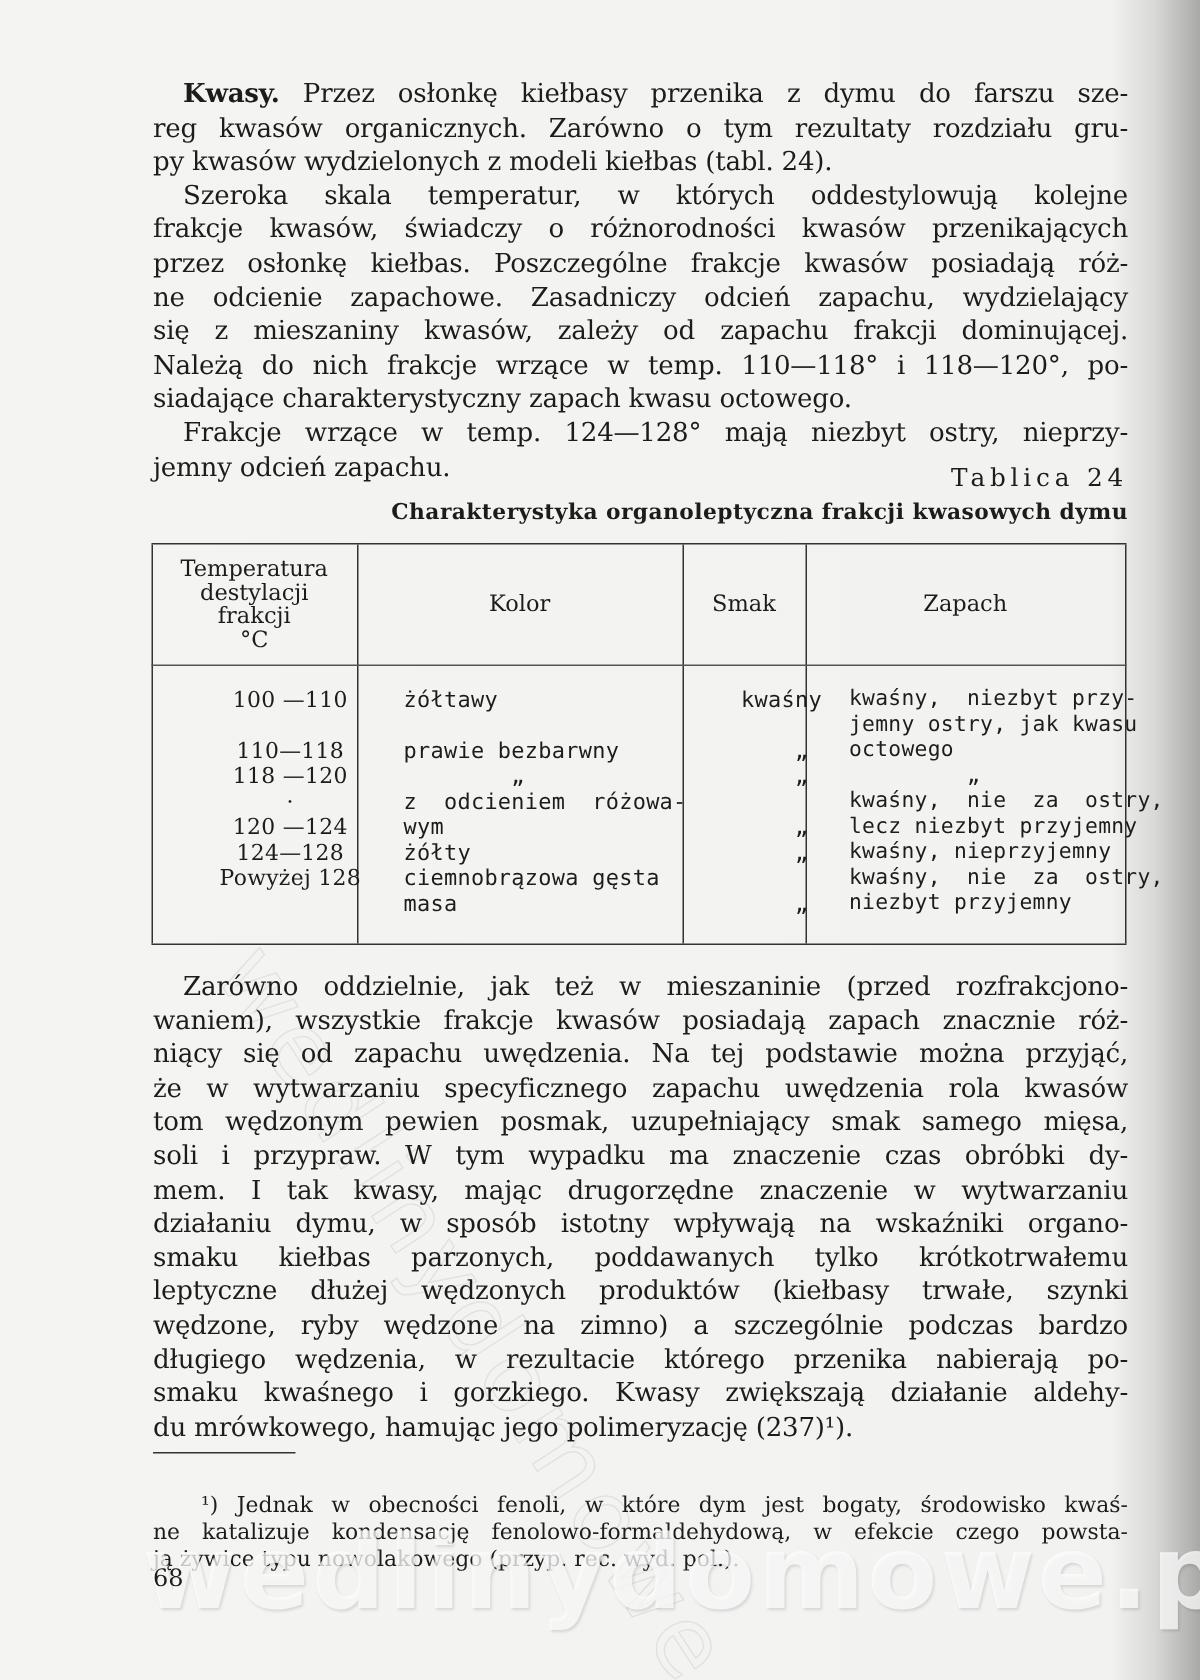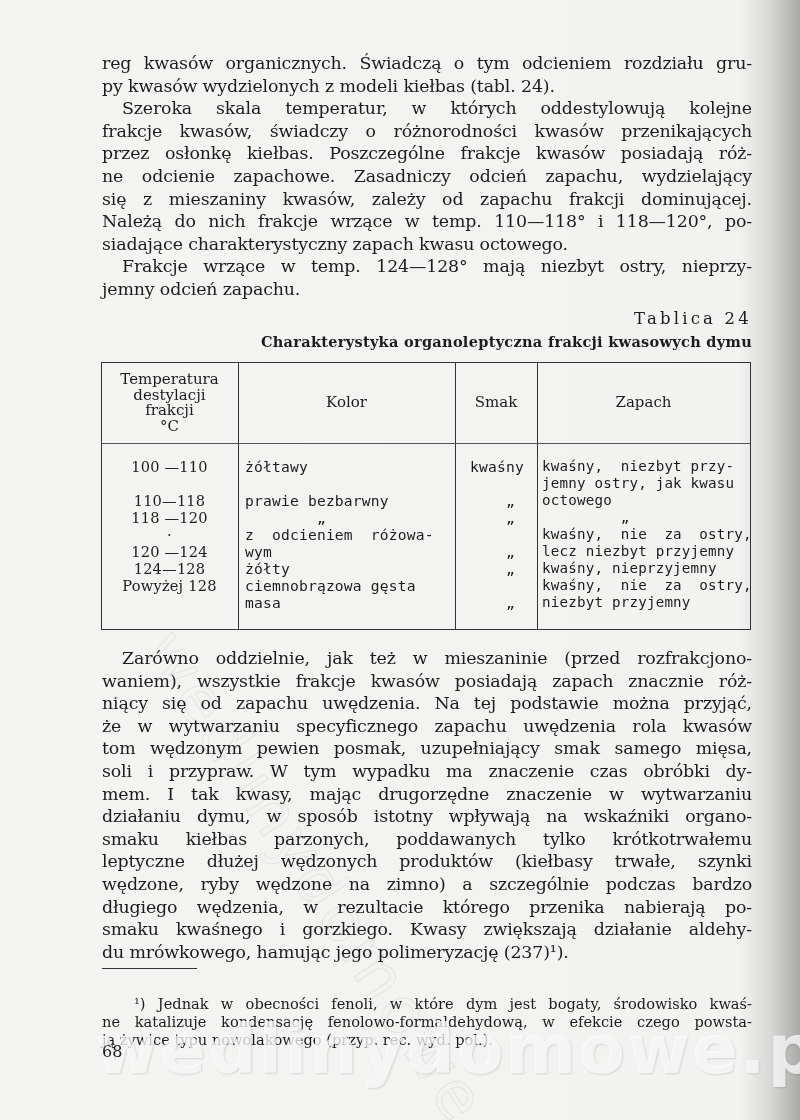--- a/index.html
+++ b/index.html
@@ -37,21 +37,21 @@
   }
   .vline { position: absolute; top: 0; bottom: 0; width: 0; border-left: 1.2px solid #333; }
   .hline { position: absolute; left: 0; right: 0; top: 80px; border-top: 1.2px solid #555; }
   .th {
     position: absolute; top: 0; height: 80px; display: flex; align-items: center; justify-content: center;
     text-align: center; font-size: 15px; line-height: 15.5px;
     font-family: "DejaVu Serif", serif;
   }
   .cell {
     position: absolute; font-size: 14.6px; line-height: 17px; white-space: pre;
-    font-family: "DejaVu Sans Mono", "Liberation Mono", monospace; letter-spacing: 0.2px;
+    font-family: "DejaVu Sans Mono", "Liberation Mono", monospace; letter-spacing: 0.2px; padding-left: 24px;
   }
   .cell.serif { font-family: "DejaVu Serif", serif; }
   .footrule { position: absolute; left: 102px; top: 968px; width: 95px; border-top: 1.2px solid #333; }
   .footnote {
     position: absolute; left: 102px; width: 650px; top: 975px;
     font-size: 14.6px; line-height: 18px; text-align: justify; margin-top: 20px;
   }
   .pagenum { position: absolute; left: 102px; top: 1042px; font-size: 16px; }
   .watermark-bottom {
     position: absolute; left: 95px; top: 1010px; width: 640px;
@@ -67,21 +67,22 @@
   }
 </style>
 </head>
 <body>
 
 <div class="page">
 
   <div class="watermark-diag">wedlinydomowe.pl</div>
 
   <div class="text" style="top:52px;">
-    <span class="line">reg kwasów organicznych. Świadczą o tym odcieniem rozdziału gru-</span>
+    <span class="line indent"><span class="bold">Kwasy.</span><span> Przez osłonkę kiełbasy przenika z dymu do farszu sze-</span></span>
+    <span class="line">reg kwasów organicznych. Zarówno o tym rezultaty rozdziału gru-</span>
     <span class="line last">py kwasów wydzielonych z modeli kiełbas (tabl. 24).</span>
 
     <span class="line indent">Szeroka skala temperatur, w których oddestylowują kolejne</span>
     <span class="line">frakcje kwasów, świadczy o różnorodności kwasów przenikających</span>
     <span class="line">przez osłonkę kiełbas. Poszczególne frakcje kwasów posiadają róż-</span>
     <span class="line">ne odcienie zapachowe. Zasadniczy odcień zapachu, wydzielający</span>
     <span class="line">się z mieszaniny kwasów, zależy od zapachu frakcji dominującej.</span>
     <span class="line">Należą do nich frakcje wrzące w temp. 110—118° i 118—120°, po-</span>
     <span class="line last">siadające charakterystyczny zapach kwasu octowego.</span>
 

